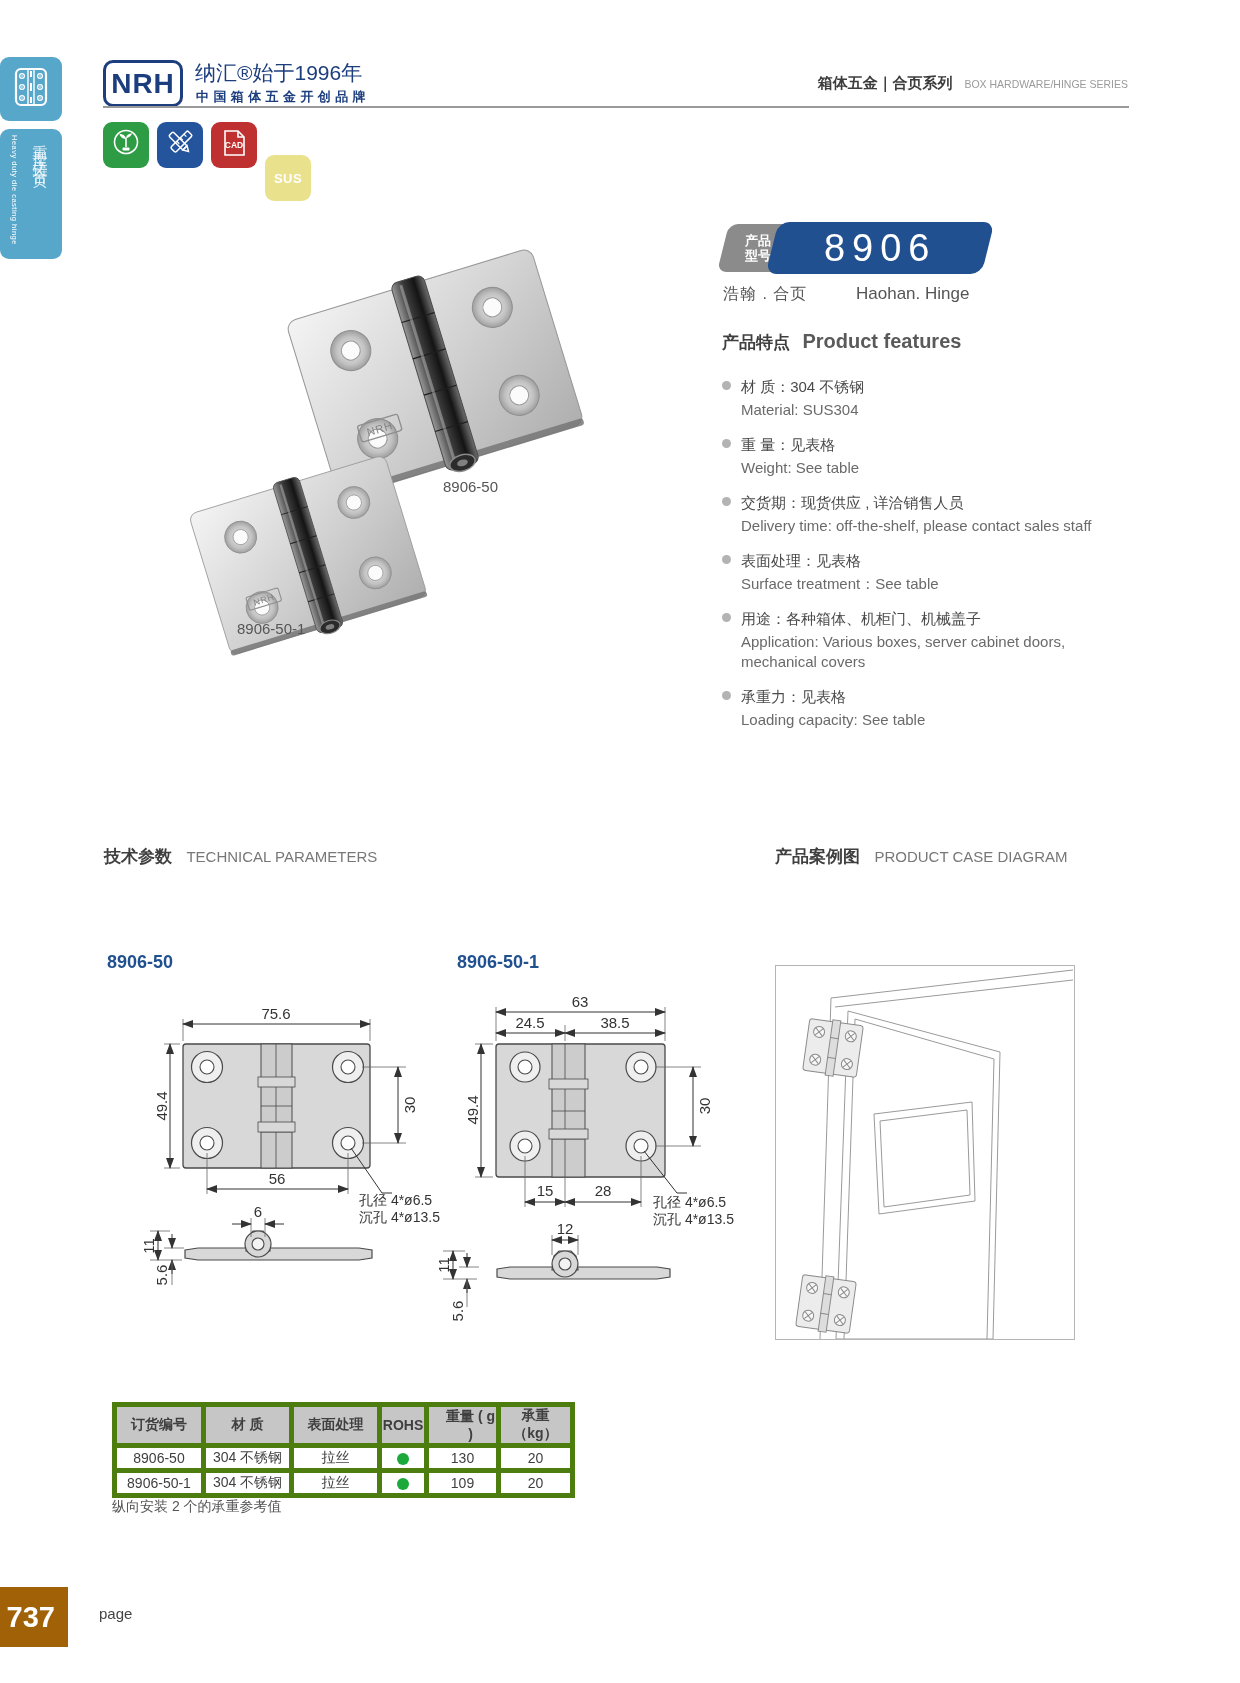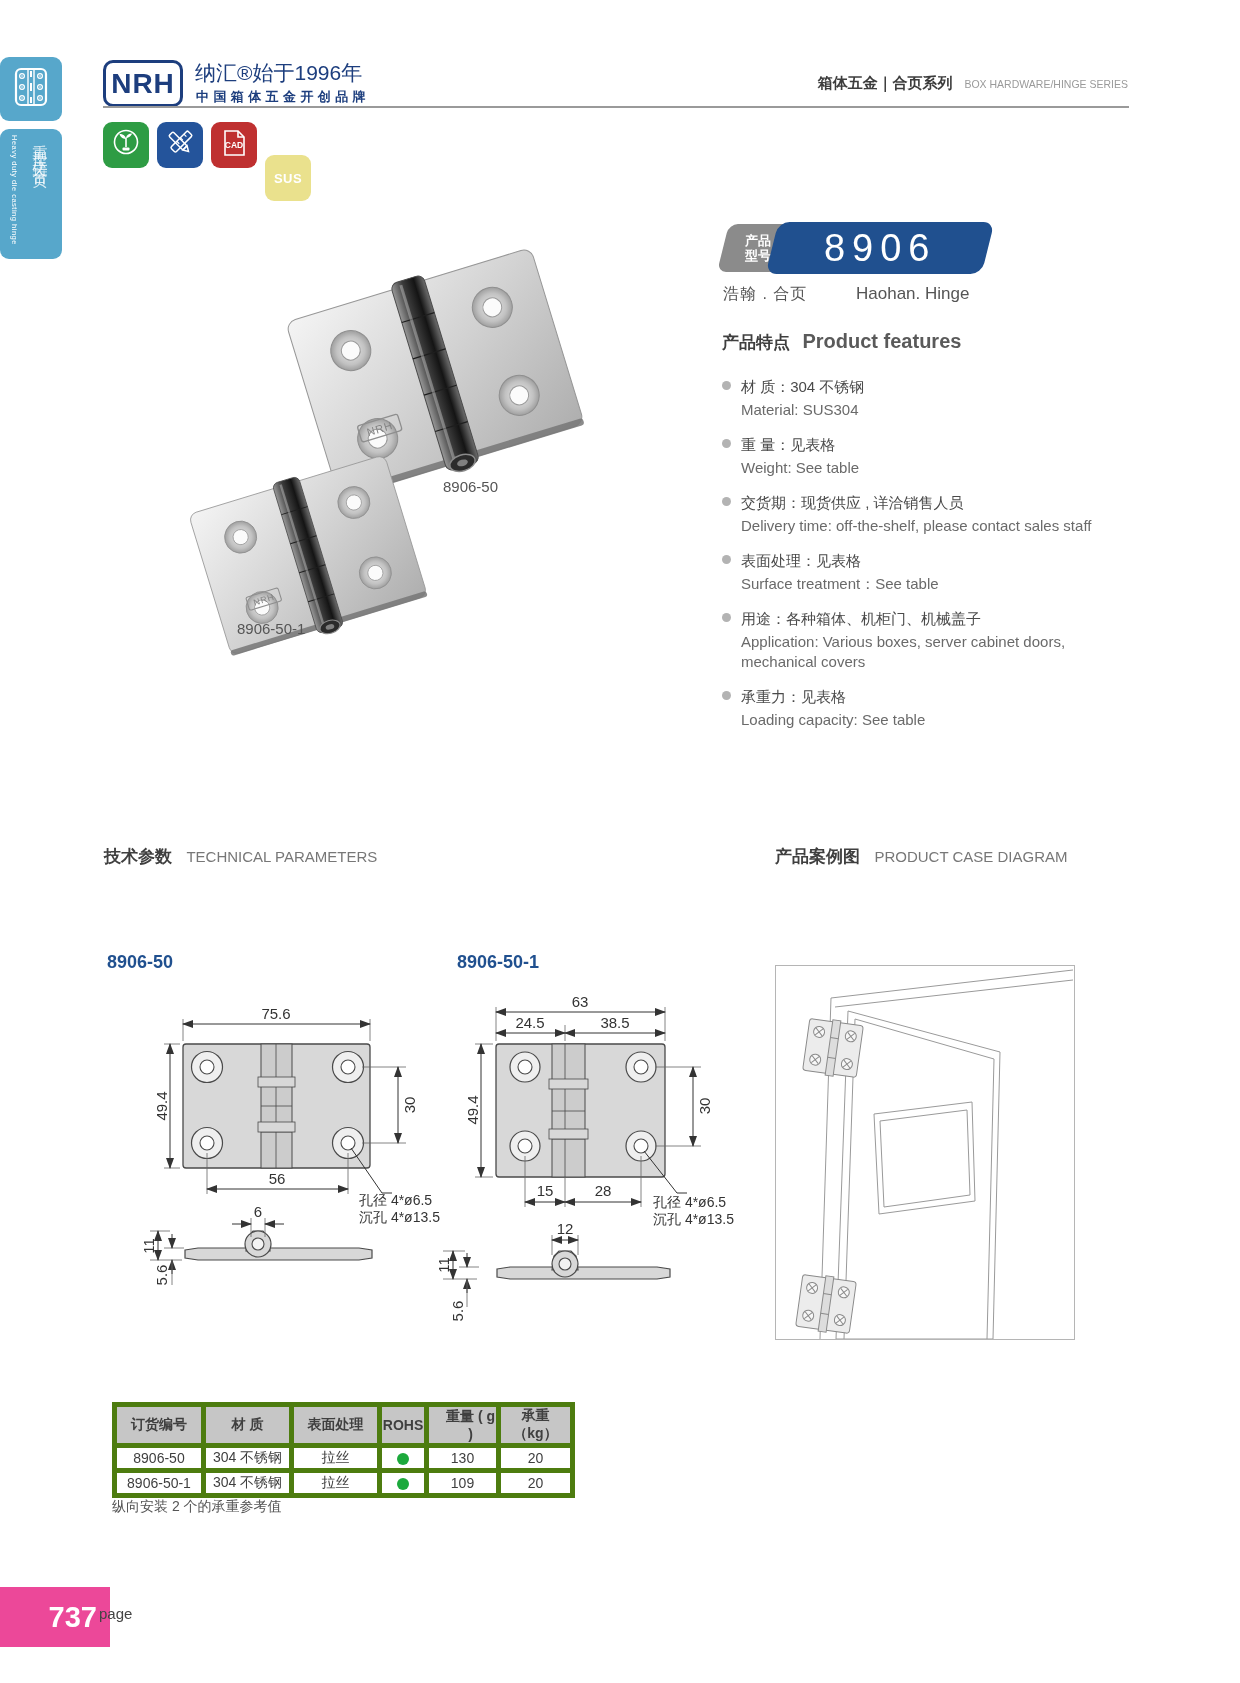--- a/index.html
+++ b/index.html
@@ -74,21 +74,21 @@
   
   #spec-table { left:112px; top:1402px; border-collapse:collapse; }
   #spec-table th, #spec-table td { border:5px solid #4d7c0f; text-align:center; font-size:14px;
                                    height:25px; color:#3f3f3f; }
   #spec-table th { background:#C6C6C6; font-weight:bold; }
   .c1{width:89px;} .c2{width:88px;} .c3{width:88px;} .c4{width:47px;margin-left:8px;} .c5{width:72px;padding-left:16px;} .c6{width:74px;}
   .rohs-dot { display:inline-block; width:12px; height:12px; border-radius:50%; background:#1CA93C; vertical-align:middle; }
   #table-footnote { left:112px; top:1498px; font-size:14px; color:#555; }
 
   
-  #page-badge { left:0; top:1587px; width:110px; height:60px; background:#ec4899;
+  #page-badge { left:0; top:1587px; width:68px; height:60px; background:#a16207;
                 display:flex; align-items:center; justify-content:flex-end; padding-right:13px;padding-left:21px; }
   #page-number { color:#fff; font-size:29px; font-weight:bold; }
   #page-label { left:99px; top:1605px; font-size:15px; color:#444; }
 
   svg text { font-family:"Liberation Sans","DejaVu Sans",sans-serif; }
   .dim-t { font-size:15px; fill:#333; }
   .note-t { font-size:14px; fill:#333; }
 </style>
 </head>
 <body>

